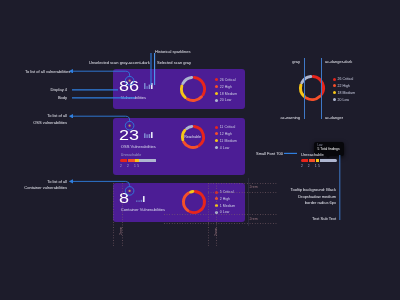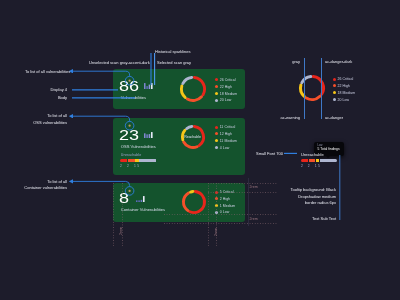--- a/index.html
+++ b/index.html
@@ -1,18 +1,18 @@
 <!DOCTYPE html>
 <html><head>
 <meta charset="utf-8">
 <style>
   html,body{margin:0;padding:0;}
   body{width:400px;height:300px;background:#1d1c2b;font-family:"Liberation Sans",sans-serif;overflow:hidden;position:relative;overflow:hidden;position:relative;}
   .stage{position:absolute;left:0;top:0;width:400px;height:300px;}
-  .card{position:absolute;background:#14532d;border-radius:3px;overflow:hidden;}
+  .card{position:absolute;background:#4c1d95;border-radius:3px;overflow:hidden;}
   .bignum{position:absolute;color:#ffffff;font-weight:300;line-height:1;transform:scaleX(1.2) translateZ(0);transform-origin:0 0;}
   .caption{position:absolute;color:#dcdff0;transform:translateZ(0);}
   .note{position:absolute;color:#e9eaf2;font-size:4px;white-space:nowrap;}
 
   
   .card1{left:113.2px;top:69px;width:132.3px;height:39.8px;}
   .card2{left:113.2px;top:118px;width:132.3px;height:56.8px;}
   .card3{left:113.2px;top:183px;width:132.3px;height:38.5px;}
 
   .n1{left:6px;top:9px;font-size:15px;}

